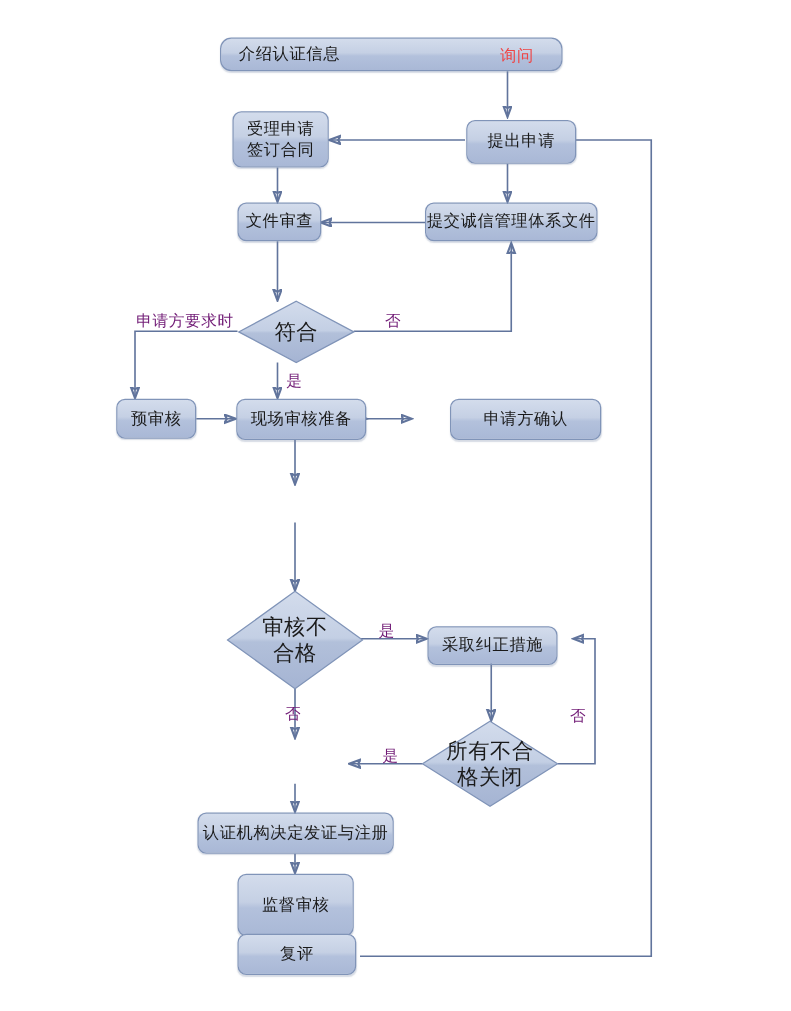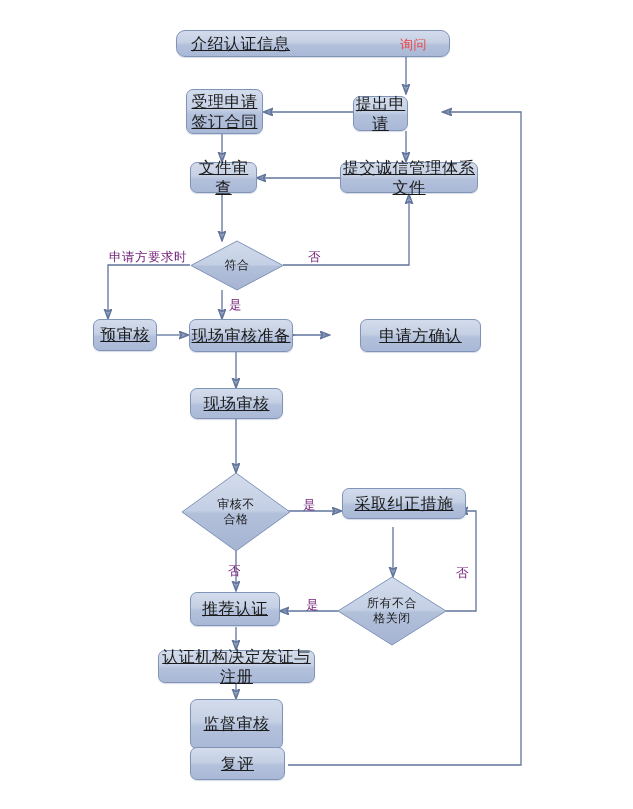--- a/index.html
+++ b/index.html
@@ -21,25 +21,24 @@
     height: 809px;
   }
   .node {
     position: absolute;
     box-sizing: border-box;
     display: flex;
     align-items: center;
     justify-content: center;
     text-align: center;
     color: #1a1a1a;
-    font-size: 16px;
+    font-size: 13px;
     line-height: 1.25;
     letter-spacing: 0.5px;
     z-index: 3;
-    text-decoration: underline;
   }
   .box {
     border: 1px solid #8094b8;
     border-radius: 7px;
     background: linear-gradient(180deg, #d3dcec 0%, #c5d0e4 45%, #b3c1dc 55%, #a9b8d6 100%);
     box-shadow: 0 1px 1px rgba(120,135,165,0.30);
   }
   .box-wide { border-radius: 9px; }
   .diamond-wrap {
     position: absolute;
@@ -47,21 +46,21 @@
   }
   .diamond-wrap svg { display: block; }
   .diamond-label {
     position: absolute;
     left: 0; top: 0;
     width: 100%; height: 100%;
     display: flex;
     align-items: center;
     justify-content: center;
     text-align: center;
-    font-size: 12px;
+    font-size: 17px;
     line-height: 1.25;
     letter-spacing: 0.5px;
     color: #1a1a1a;
     pointer-events: none;
   }
   .edge-label {
     position: absolute;
     font-size: 12.5px;
     color: #701a75;
     letter-spacing: 0.5px;
@@ -149,21 +148,21 @@
   <div class="node box box-wide" style="left:176px; top:30px; width:274px; height:27px; justify-content:flex-start; padding-left:14px;">
     <span>介绍认证信息</span>
   </div>
   <span class="inline-label" style="left:400px; top:36px;">询问</span>
 
   <div class="node box" style="left:186px; top:89px; width:77px; height:45px; flex-direction:column;">
     <span style="white-space:pre-line;">受理申请
 签订合同</span>
   </div>
 
-  <div class="node box" style="left:353px; top:96px; width:55px; height:35px;">
+  <div class="node box" style="left:373px; top:96px; width:88px; height:35px;">
     <span>提出申请</span>
   </div>
 
   <div class="node box" style="left:190px; top:162px; width:67px; height:31px;">
     <span>文件审查</span>
   </div>
 
   <div class="node box" style="left:340px; top:162px; width:138px; height:31px;">
     <span>提交诚信管理体系文件</span>
   </div>
@@ -188,63 +187,57 @@
   </div>
 
   <div class="node box" style="left:189px; top:319px; width:104px; height:33px;">
     <span>现场审核准备</span>
   </div>
 
   <div class="node box" style="left:336px; top:319px; width:121px; height:33px;margin-left:24px;">
     <span>申请方确认</span>
   </div>
 
-  <div class="node box" style="left:190px; top:388px; width:93px; height:31px;">
-    <span>现场审核</span>
-  </div>
 
   <div class="diamond-wrap" style="left:181px; top:472px; width:110px; height:80px;">
     <svg width="110" height="80" viewBox="0 0 110 80">
       <defs>
         <linearGradient id="gdia2" x1="0" y1="0" x2="0" y2="1">
           <stop offset="0%" stop-color="#d3dcec"></stop>
           <stop offset="48%" stop-color="#c3cfe4"></stop>
           <stop offset="52%" stop-color="#b2c0da"></stop>
           <stop offset="100%" stop-color="#a5b4d3"></stop>
         </linearGradient>
       </defs>
       <polygon points="55,1 109,40 55,79 1,40" fill="url(#gdia2)" stroke="#8094b8" stroke-width="1"></polygon>
     </svg>
     <div class="diamond-label" style="white-space:pre-line;">审核不
 合格</div>
   </div>
 
-  <div class="node box" style="left:342px; top:488px; width:124px; height:31px;">
+  <div class="node box" style="left:342px; top:501px; width:104px; height:31px;">
     <span>采取纠正措施</span>
   </div>
 
   <div class="diamond-wrap" style="left:337px; top:576px; width:110px; height:70px;">
     <svg width="110" height="70" viewBox="0 0 110 70">
       <defs>
         <linearGradient id="gdia3" x1="0" y1="0" x2="0" y2="1">
           <stop offset="0%" stop-color="#d3dcec"></stop>
           <stop offset="48%" stop-color="#c3cfe4"></stop>
           <stop offset="52%" stop-color="#b2c0da"></stop>
           <stop offset="100%" stop-color="#a5b4d3"></stop>
         </linearGradient>
       </defs>
       <polygon points="55,1 109,35 55,69 1,35" fill="url(#gdia3)" stroke="#8094b8" stroke-width="1"></polygon>
     </svg>
     <div class="diamond-label" style="white-space:pre-line;">所有不合
 格关闭</div>
   </div>
 
-  <div class="node box" style="left:190px; top:592px; width:90px; height:34px;">
-    <span>推荐认证</span>
-  </div>
 
   <div class="node box" style="left:158px; top:650px; width:157px; height:33px;">
     <span>认证机构决定发证与注册</span>
   </div>
 
   <div class="node box" style="left:190px; top:699px; width:93px; height:50px;">
     <span>监督审核</span>
   </div>
 
   <div class="node box" style="left:190px; top:747px; width:95px; height:33px;align-items:center;">

